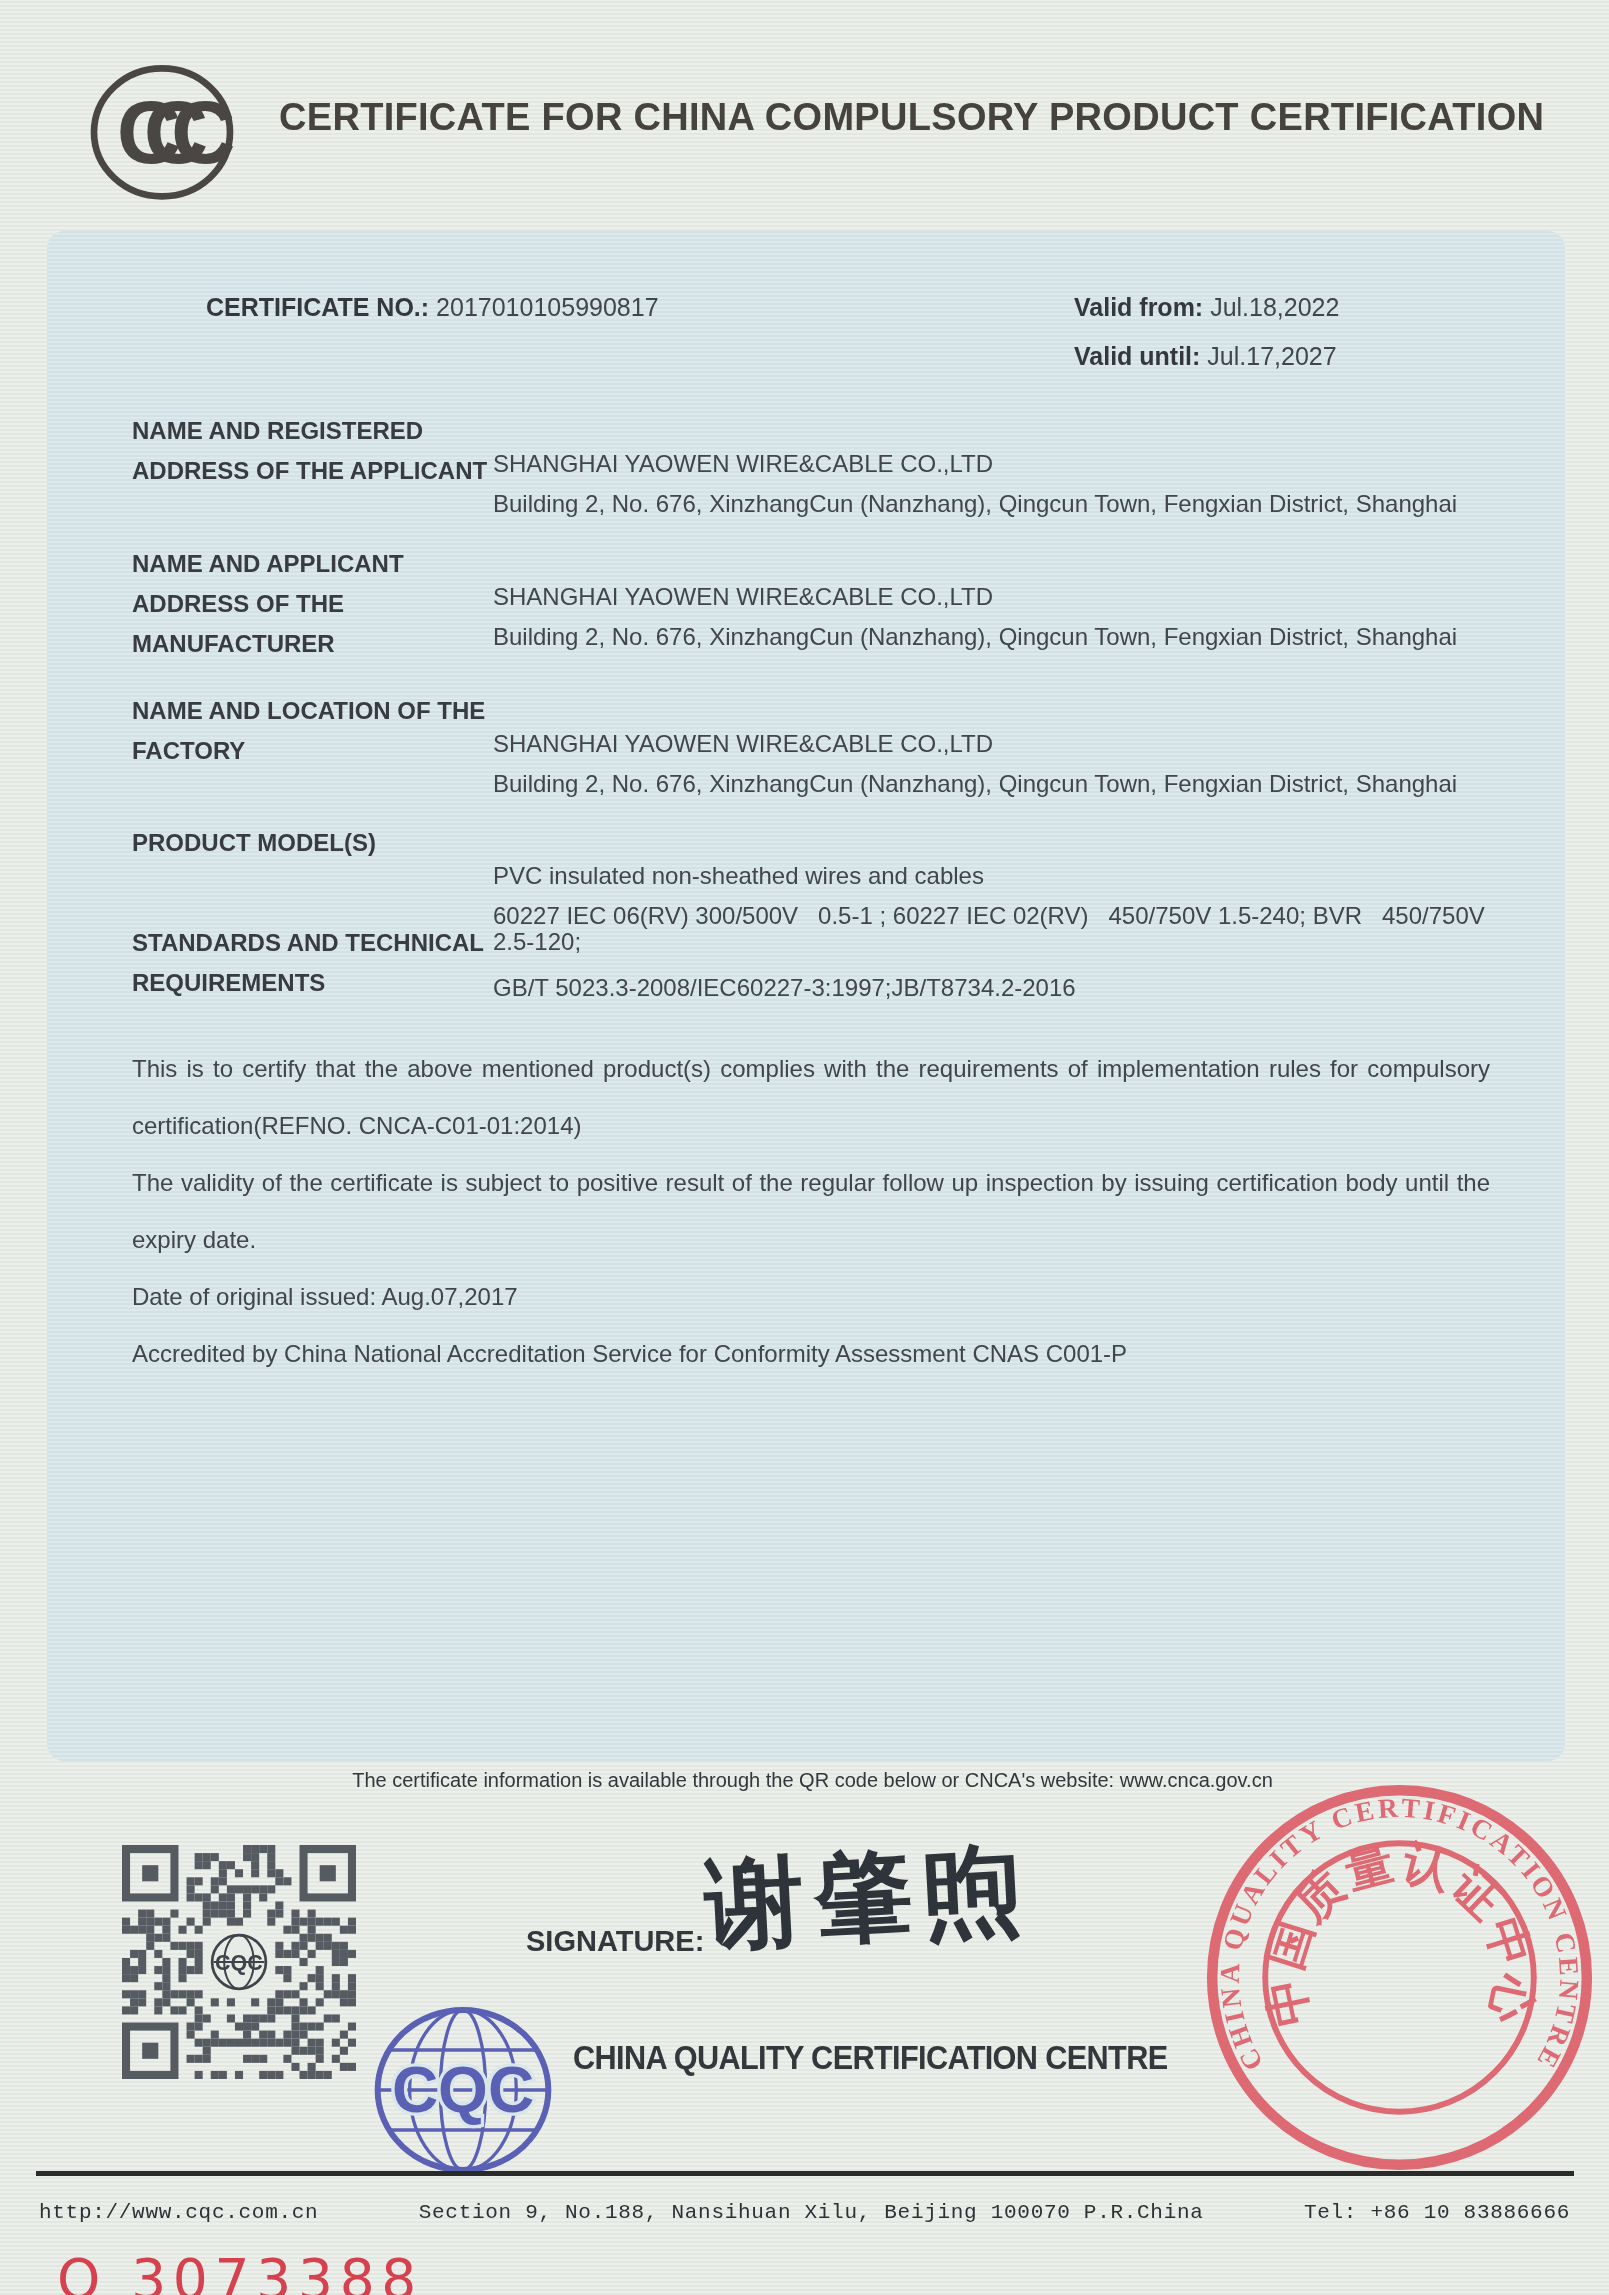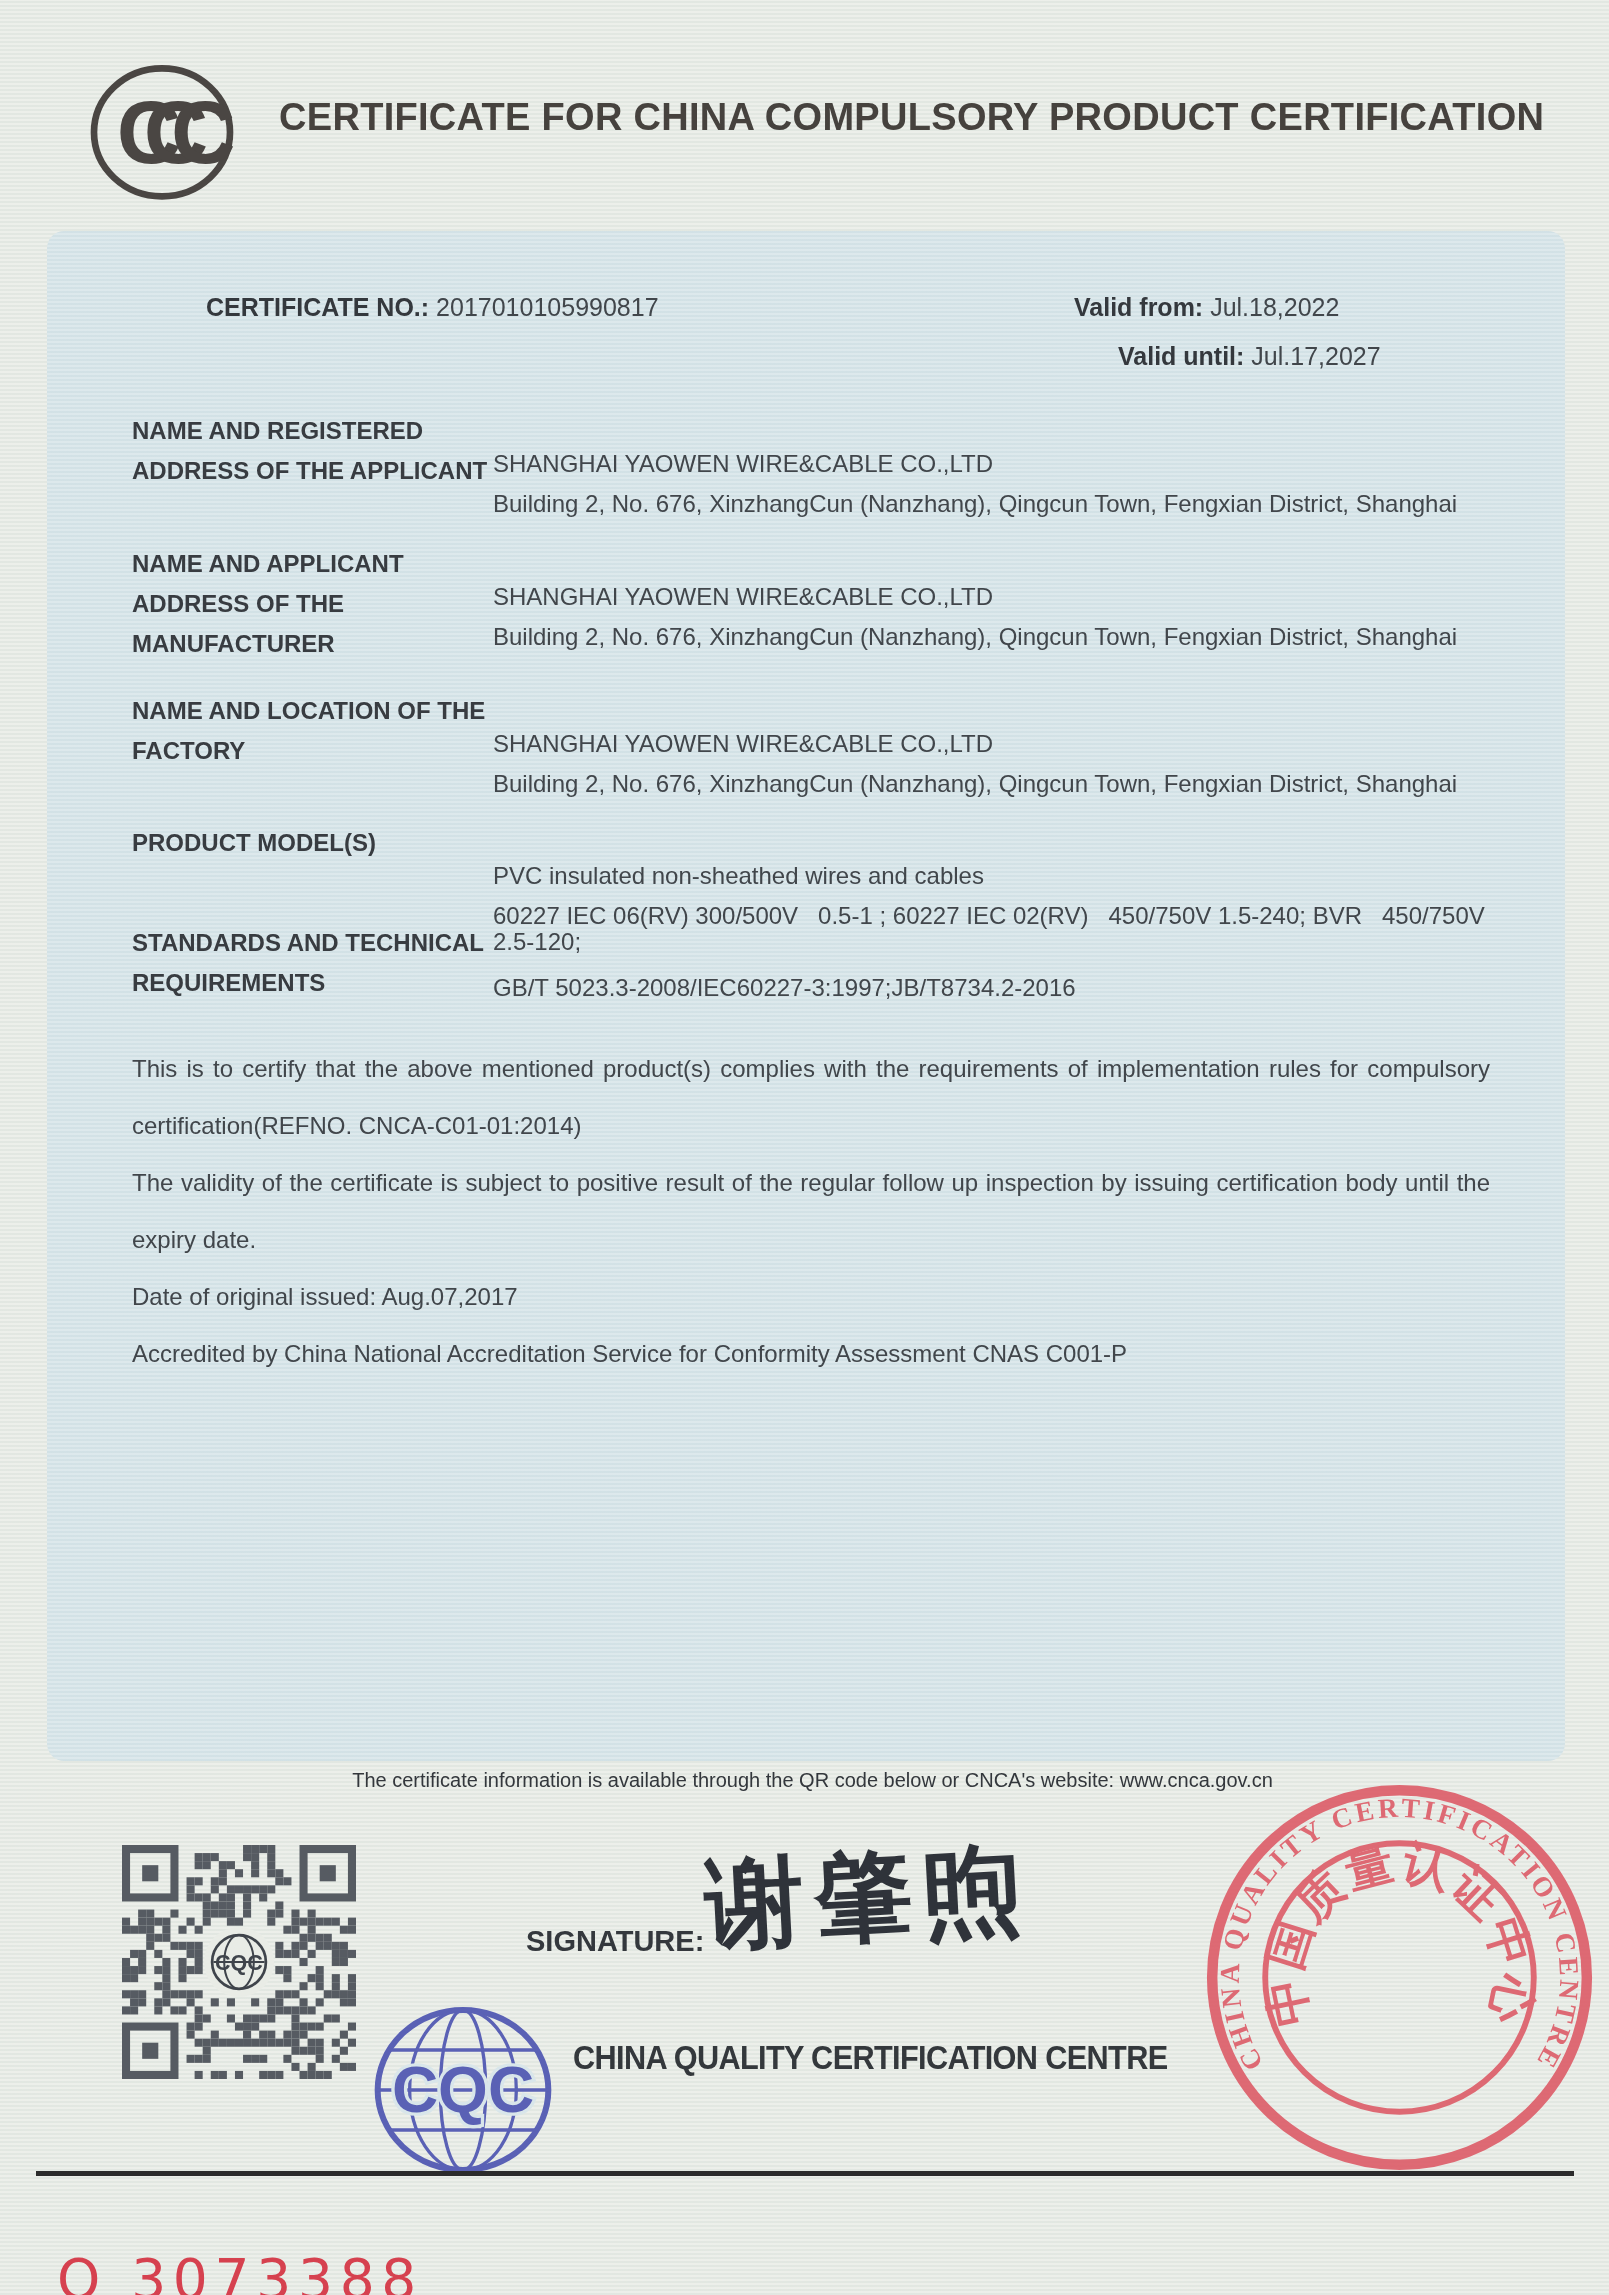--- a/index.html
+++ b/index.html
@@ -21,21 +21,21 @@
   }
   
   .panel {
     position:absolute; left:47px; top:231px; width:1518px; height:1530px;
     background:#d9e6ea; border-radius:17.4px;
     background-image: repeating-linear-gradient(0deg, rgba(195,215,220,.30) 0 2px, rgba(255,255,255,.10) 2px 4px);
   }
   .cert-no-row { position:absolute; left:206px; top:293px; font-size:25px; }
   .lbl-b { font-weight:bold; color:#34383d; }
   .valid-row1 { position:absolute; left:1074px; top:293px; font-size:25px; }
-  .valid-row2 { position:absolute; left:1074px; top:342px; font-size:25px;margin-left:44px; }
+  .valid-row2 { position:absolute; left:1074px; top:342px; font-size:25px; }
   .sec { position:absolute; left:0; width:1518px; }
   .sec-label {
     position:absolute; left:132px; width:374px;
     font-size:24px; font-weight:bold; line-height:40px; color:#383c41;
   }
   .sec-content { position:absolute; left:493px; width:1022px; padding-top:8px; font-size:24px;margin-top:32px; }
   .sec-content .cline { white-space:pre-wrap; margin-bottom:14.7px; line-height:25.4px; }
   .s1 { top:411px; } .s2 { top:544px; } .s3 { top:691px; } .s4 { top:823px; } .s5 { top:923px; }
   .s5 .sec-content { padding-top:20px; }
   .statements {
@@ -461,16 +461,21 @@
     <circle cx="300" cy="300" r="205" fill="none" stroke="#dd5f6a" stroke-width="9"></circle>
     <text font-family="Liberation Serif, serif" font-size="42" font-weight="bold" fill="#dd5f6a" letter-spacing="5">
       <textPath href="#stamp-outer-path" startOffset="50%" text-anchor="middle">CHINA QUALITY CERTIFICATION CENTRE</textPath>
     </text>
     <text font-family="Liberation Serif, serif" font-size="72" font-weight="bold" fill="#dd5f6a" letter-spacing="4">
       <textPath href="#stamp-inner-path" startOffset="50%" text-anchor="middle">中国质量认证中心</textPath>
     </text>
   </svg>
 
   <div class="footer-line"></div>
+  <div class="footer-row">
+    <span>http://www.cqc.com.cn</span>
+    <span>Section 9, No.188, Nansihuan Xilu, Beijing 100070 P.R.China</span>
+    <span>Tel: +86 10 83886666</span>
+  </div>
   <div class="serial">Q 3073388</div>
 
 </div>
 
 
 </body></html>

